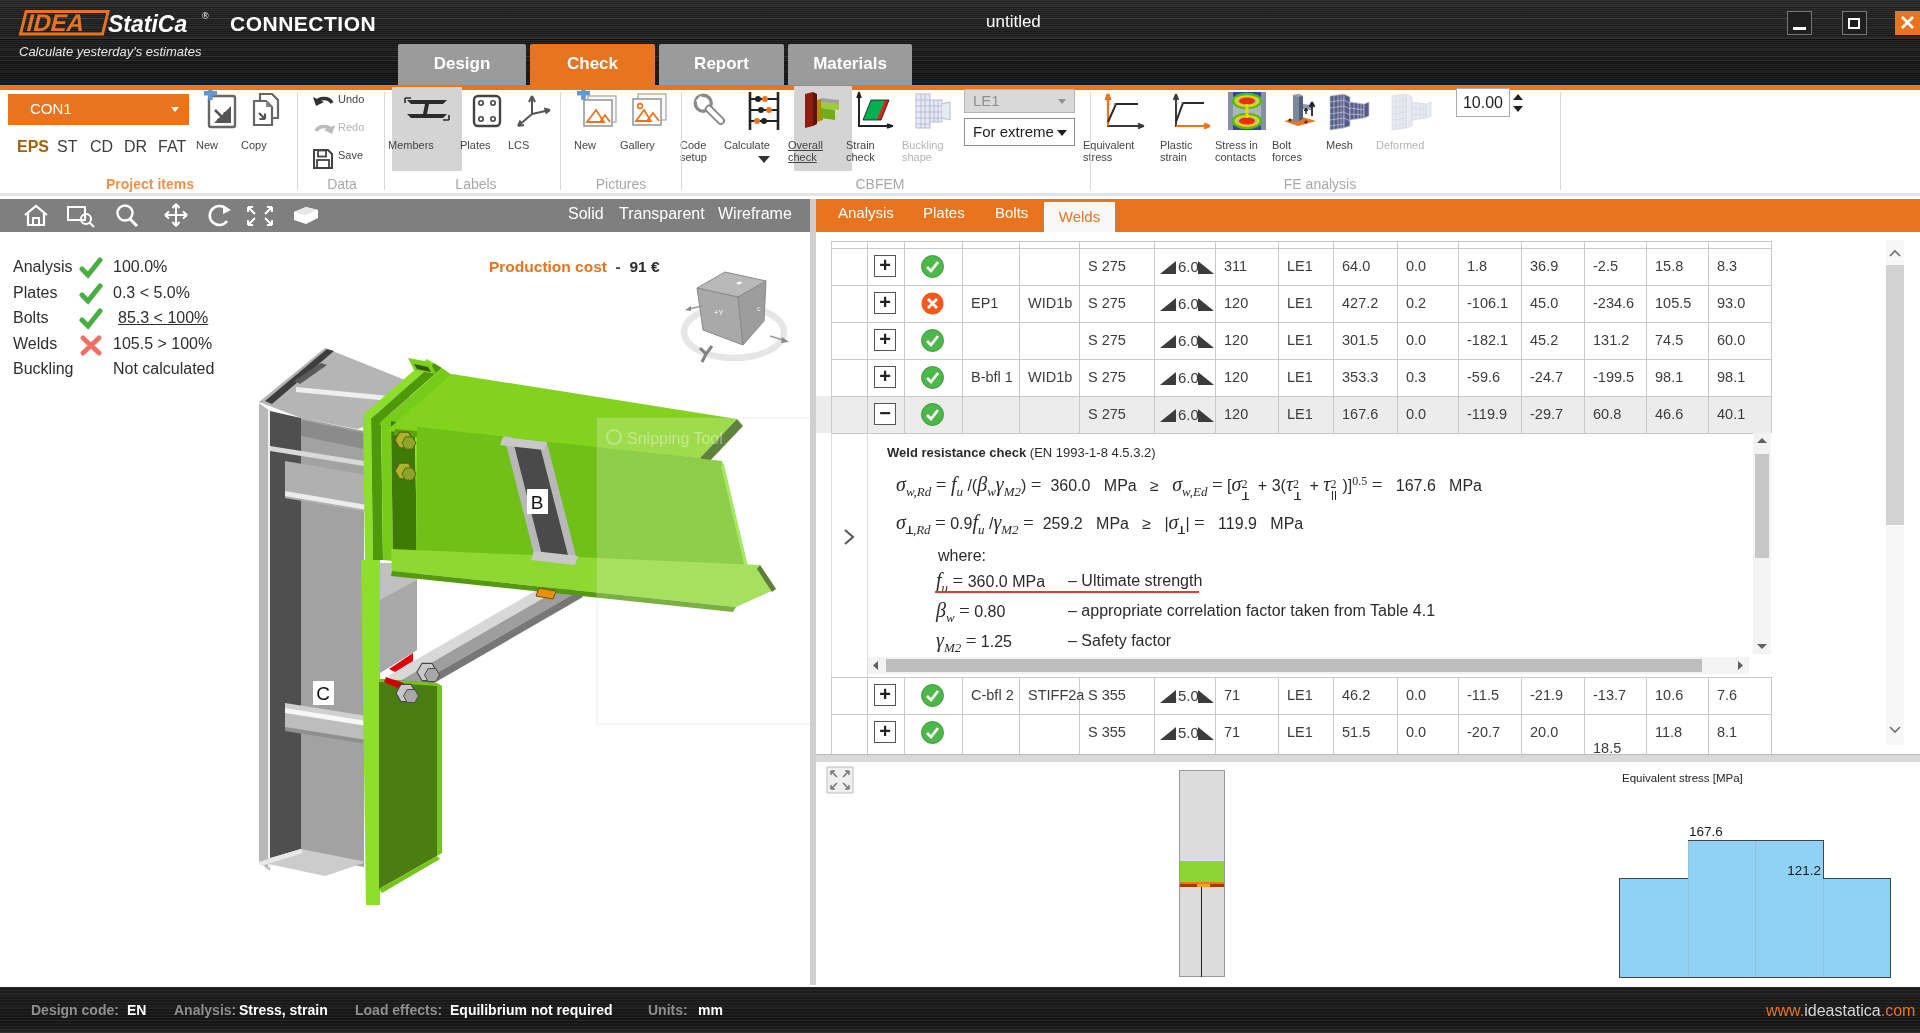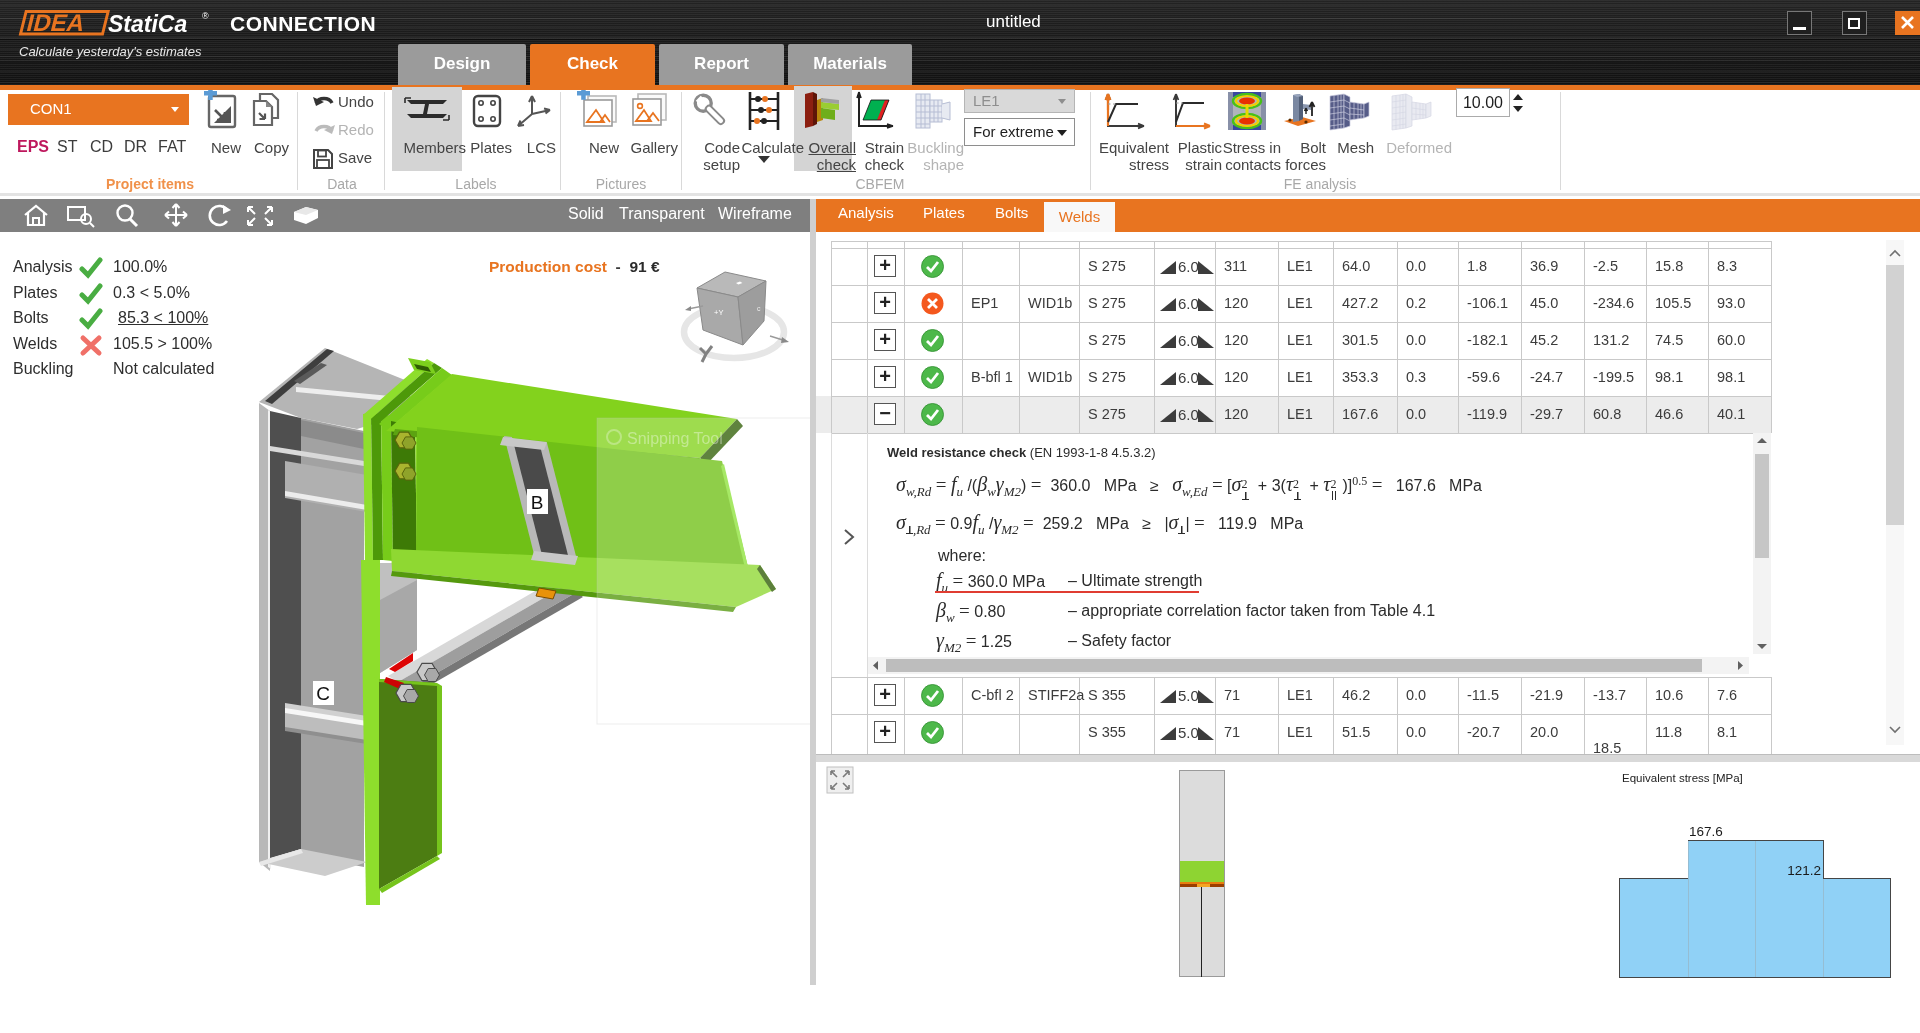--- a/index.html
+++ b/index.html
@@ -16,27 +16,27 @@
 .orangeline{position:absolute;left:0;top:85px;width:1920px;height:5px;background:#e87420;}
 .tab{position:absolute;top:44px;height:41px;background:#9b9b9b;color:#fff;font-weight:bold;font-size:17px;text-align:center;line-height:40px;border-radius:2px 2px 0 0;}
 .tab.act{background:#e87420;}
 .wbtn{position:absolute;top:11px;width:25px;height:24px;background:#1f1f1f;border:1px solid #777;}
 .wbtn.cl{background:#e87420;border:1px solid #e87420;}
 
 .ribbon{position:absolute;left:0;top:90px;width:1920px;height:106px;background:#fff;border-bottom:3px solid #e3e3e3;}
 .rsep{position:absolute;top:2px;width:1px;height:98px;background:#d9d9d9;}
 .glabel{position:absolute;top:86px;font-size:14px;color:#a8a8a8;text-align:center;}
 .glabel.or{color:#f0914a;font-weight:bold;}
-.ilabel{position:absolute;font-size:15px;color:#444;text-align:right;white-space:nowrap;}
+.ilabel{position:absolute;font-size:11px;color:#444;text-align:left;white-space:nowrap;}
 .ilabel.dis{color:#b4b4b4;}
 .selbox{position:absolute;background:#d4d4d4;}
 .con1{position:absolute;left:8px;top:4px;width:181px;height:31px;background:#e87420;color:#fff;font-size:15px;line-height:30px;padding-left:22px;}
 .con1 .car{position:absolute;right:10px;top:13px;width:0;height:0;border-left:4px solid transparent;border-right:4px solid transparent;border-top:5px solid #fff;}
 .eps{position:absolute;top:48px;font-size:16px;color:#3c3c3c;}
-.eps b{color:#be185d;}
+.eps b{color:#a16207;}
 .combo{position:absolute;font-size:15px;border:1px solid #a9a9a9;}
 
 .vtb{position:absolute;left:0;top:199px;width:810px;height:33px;background:#7f7f7f;}
 .vtb .txt{position:absolute;top:6px;color:#fff;font-size:16px;}
 .split{position:absolute;left:810px;top:199px;width:6px;height:786px;background:#cfcfcf;}
 .rtabs{position:absolute;left:816px;top:199px;width:1104px;height:33px;background:#e87420;}
 .rtabs .t{position:absolute;top:5px;font-size:15px;color:#fff;}
 .rtabs .wtab{position:absolute;left:1044px;top:3px;width:71px;height:30px;background:#f8f8f8;color:#e87420;font-size:15px;text-align:center;line-height:29px;}
 .viewport{position:absolute;left:0;top:232px;width:810px;height:753px;background:#fff;overflow:hidden;}
 
@@ -712,13 +712,24 @@
       <rect x="136.5" y="18.5" width="68" height="137" fill="#90d1f6" stroke="#454545"></rect>
       <rect x="204.5" y="56.5" width="67" height="99" fill="#90d1f6" stroke="#454545"></rect>
       <line x1="69.5" y1="19" x2="69.5" y2="155" stroke="#aadcf8" stroke-width="0.8"></line>
       <line x1="136.5" y1="19" x2="136.5" y2="155" stroke="#aadcf8" stroke-width="0.8"></line>
       <line x1="204.5" y1="57" x2="204.5" y2="155" stroke="#aadcf8" stroke-width="0.8"></line>
       <text x="70" y="14" font-size="13.5" fill="#1a1a1a" font-family="Liberation Sans">167.6</text>
       <text x="202" y="53" font-size="13.5" fill="#1a1a1a" font-family="Liberation Sans" text-anchor="end">121.2</text>
     </svg>
   </div>
 
+  <div class="sbar">
+    <span class="sg" style="left:31px">Design code:</span>
+      <span class="sw" style="left:127px">EN</span>
+    <span class="sg" style="left:174px">Analysis:</span>
+      <span class="sw" style="left:239px">Stress, strain</span>
+    <span class="sg" style="left:355px">Load effects:</span>
+      <span class="sw" style="left:450px">Equilibrium not required</span>
+    <span class="sg" style="left:648px">Units:</span>
+      <span class="sw" style="left:698px">mm</span>
+    <span style="left:1766px;color:#e87420;font-weight:normal;font-size:16px;">www.<span class="in" style="color:#d6d6d6">ideastatica</span>.com</span>
+  </div>
 </div>
 
 </body></html>

